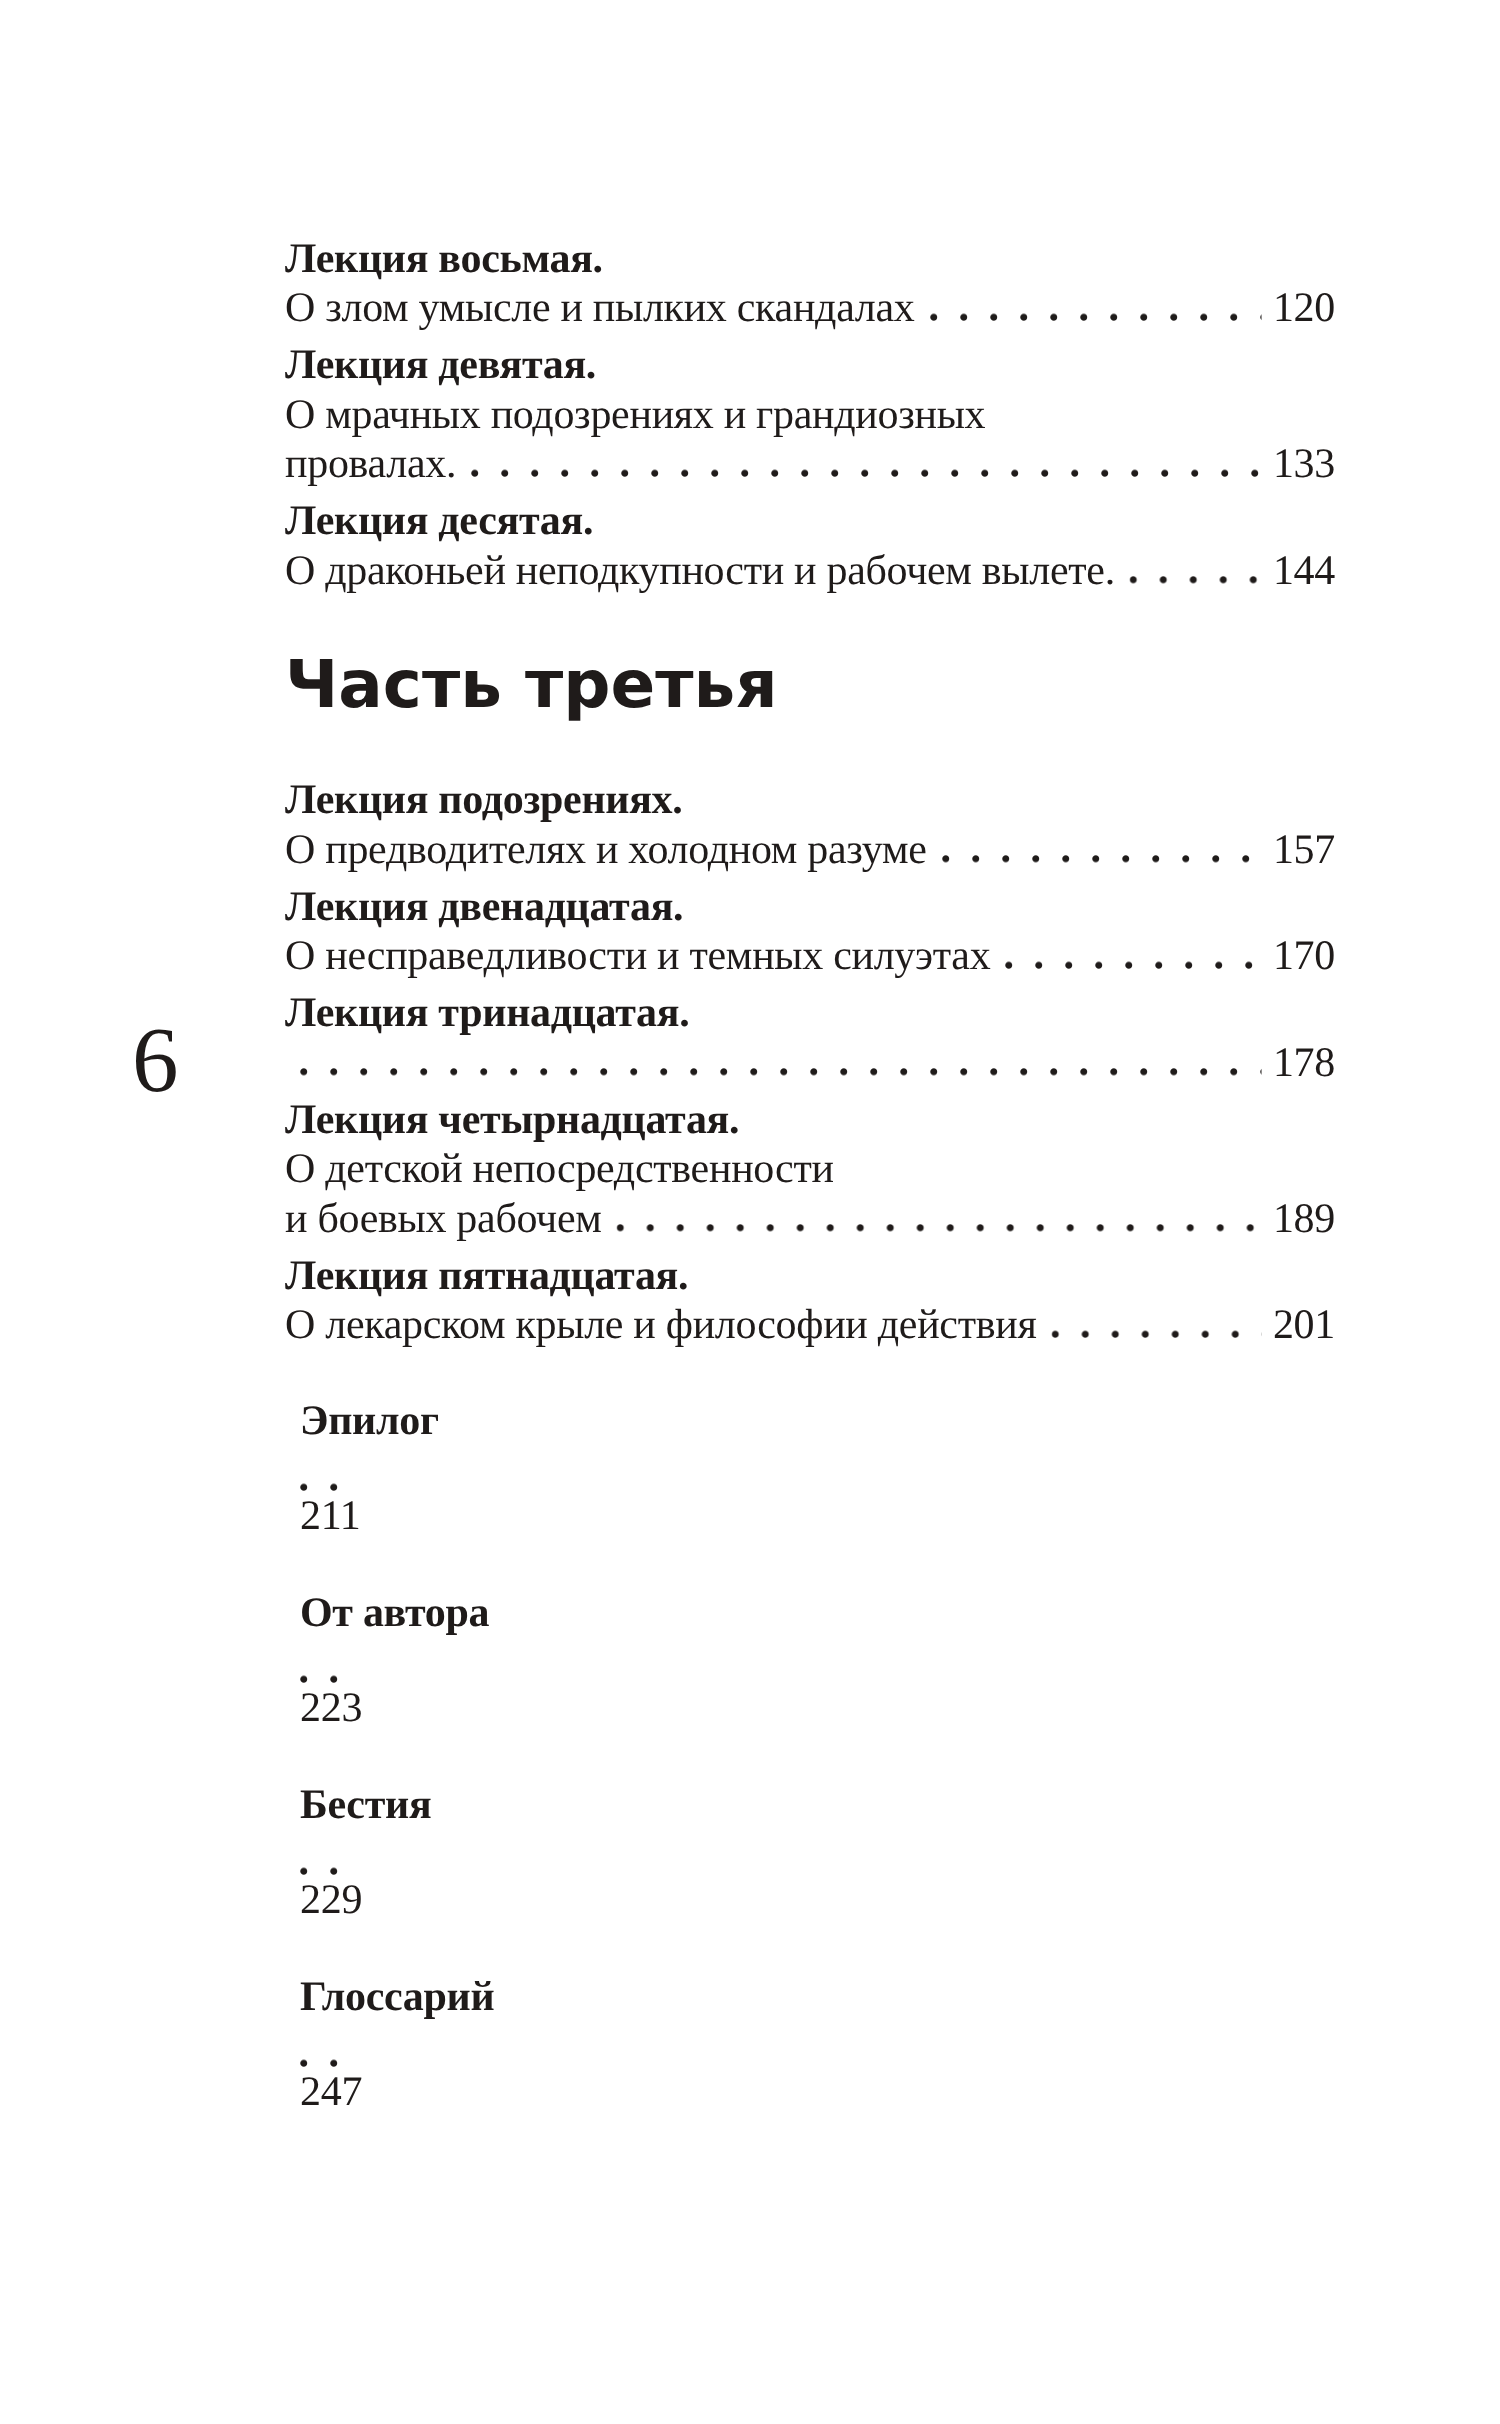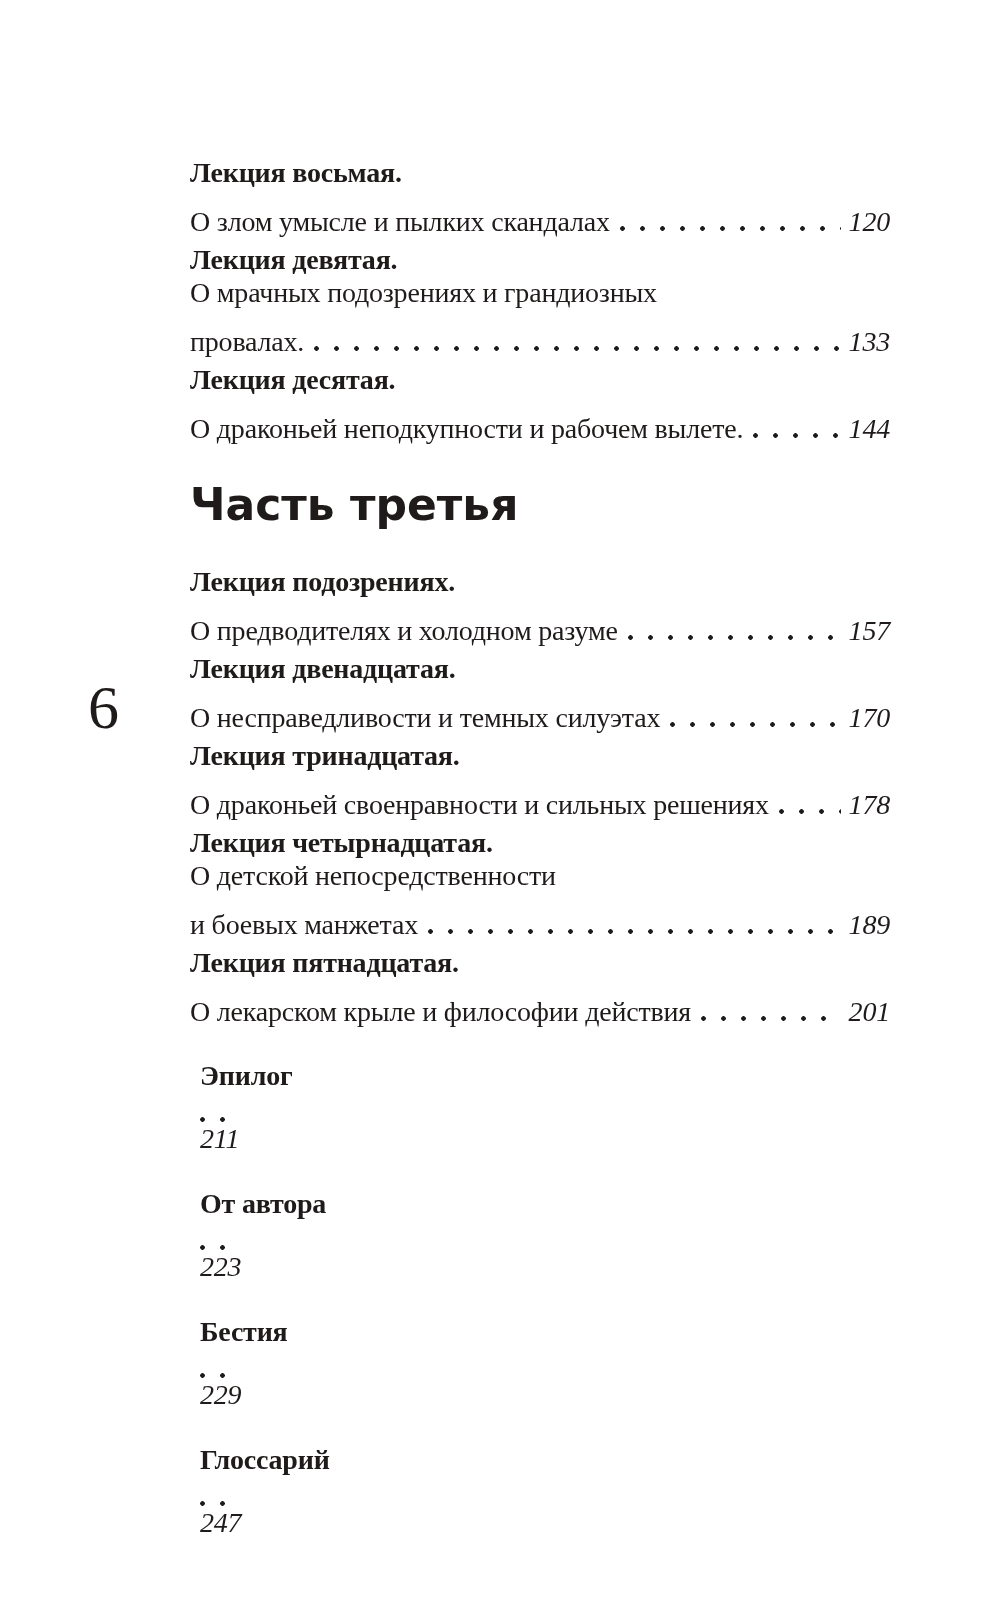--- a/index.html
+++ b/index.html
@@ -39,41 +39,40 @@
   }
   .entry-line, .toc-line {
     font-size: 28px;
     line-height: 33px;
     letter-spacing: -0.2px;
   }
   .toc-line {
     display: flex;
     align-items: baseline;
     width: 100%;
-    margin-top: 16px;
   }
   .line-text { white-space: nowrap; }
   .dot-leader {
     flex: 1 1 30px;
     min-width: 26px;
     height: 0;
     position: relative;
     margin: 0 8px 0 10px;
   }
   .dot-leader::after {
     content: "";
     position: absolute;
     left: 0; right: 0; bottom: 0;
     height: 5px;
     background-image: radial-gradient(circle at 2.5px 2.5px, var(--ink) 2px, rgba(0,0,0,0) 2.6px);
     background-size: 20px 5px;
     background-repeat: repeat-x;
     background-position: left bottom;
   }
-  .pg { white-space: nowrap; font-style: italic; }
+  .pg { white-space: nowrap; }
   .part-heading {
     font-family: "DejaVu Sans", "Liberation Sans", sans-serif;
     font-weight: 700;
     font-size: 44px;
     line-height: 56px;
     text-align: left;
     margin-top: 32px;
     margin-bottom: 32px;
     letter-spacing: 0px;
     color: var(--ink);
@@ -127,30 +126,29 @@
     <div class="entry-title">Лекция двенадцатая.</div>
   <div class="toc-line">
     <span class="line-text">О несправедливости и темных силуэтах</span>
     <span class="dot-leader"></span>
     <span class="pg">170</span>
   </div>
         </div>
         <div class="toc-entry">
     <div class="entry-title">Лекция тринадцатая.</div>
   <div class="toc-line">
-    <span class="line-text">О драконьей своенравности и сильных решениях</span>
     <span class="dot-leader"></span>
     <span class="pg">178</span>
   </div>
         </div>
         <div class="toc-entry">
     <div class="entry-title">Лекция четырнадцатая.</div>
   <div class="entry-line">О детской непосредственности</div>
           <div class="toc-line">
-    <span class="line-text">и боевых манжетах</span>
+    <span class="line-text">и боевых рабочем</span>
     <span class="dot-leader"></span>
     <span class="pg">189</span>
   </div>
         </div>
         <div class="toc-entry">
     <div class="entry-title">Лекция пятнадцатая.</div>
   <div class="toc-line">
     <span class="line-text">О лекарском крыле и философии действия</span>
     <span class="dot-leader"></span>
     <span class="pg">201</span>

